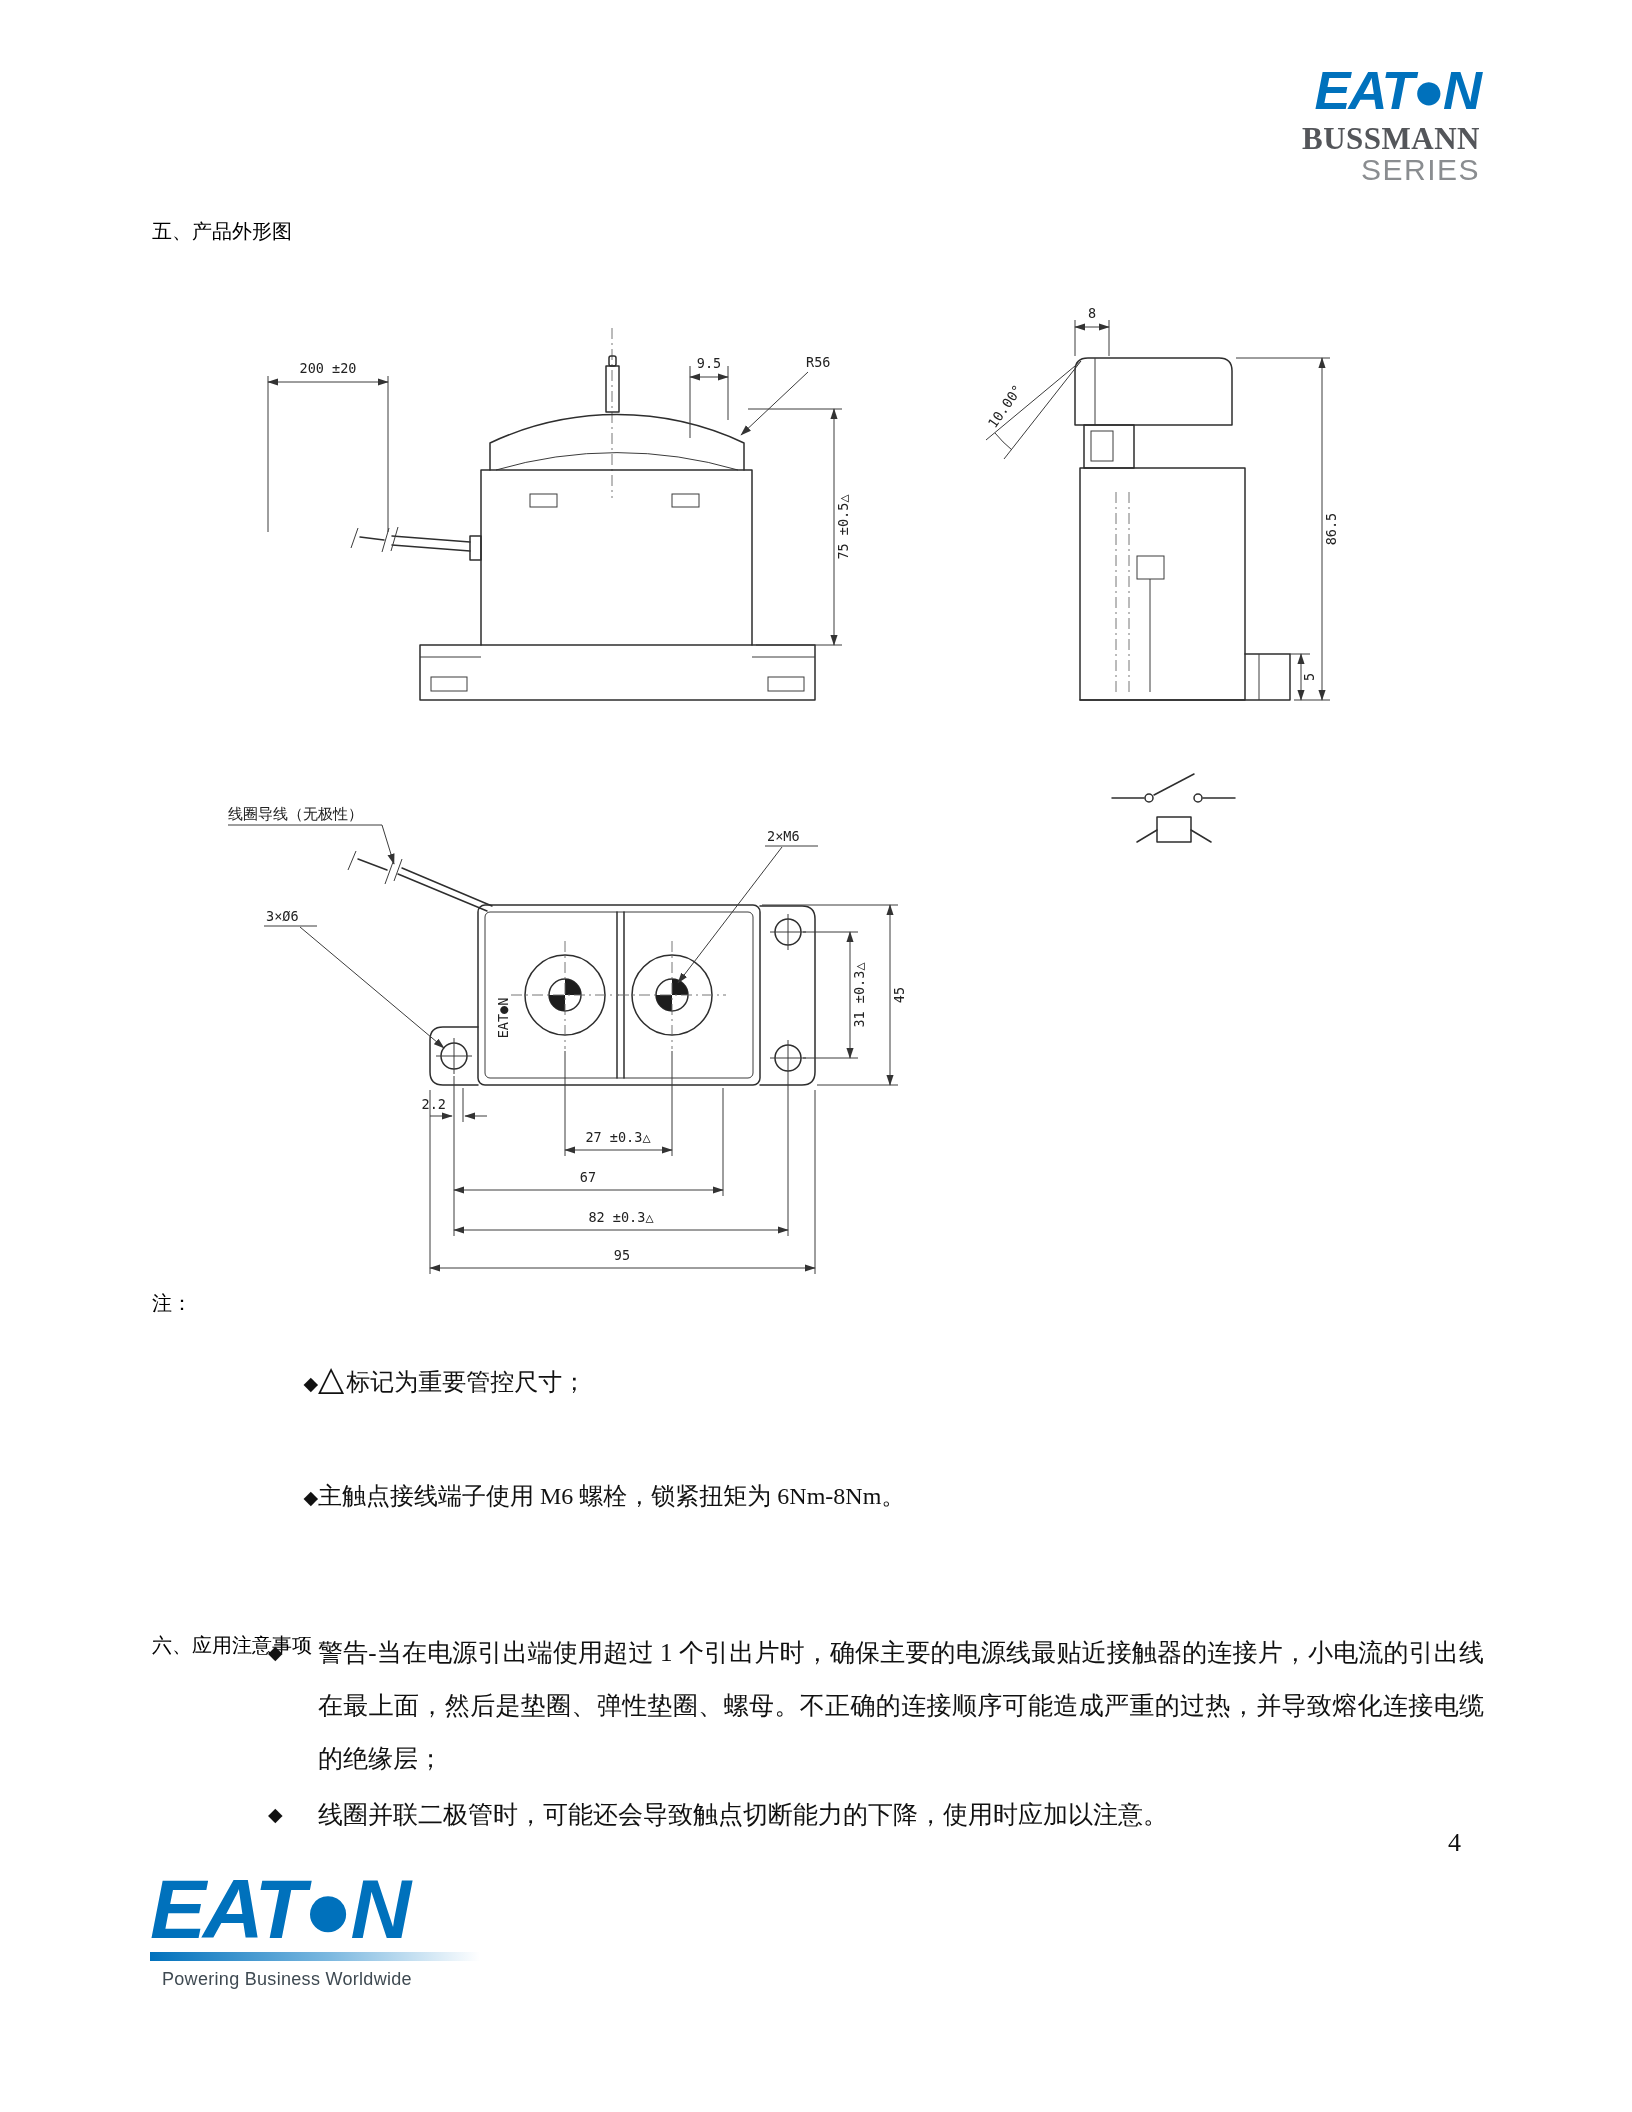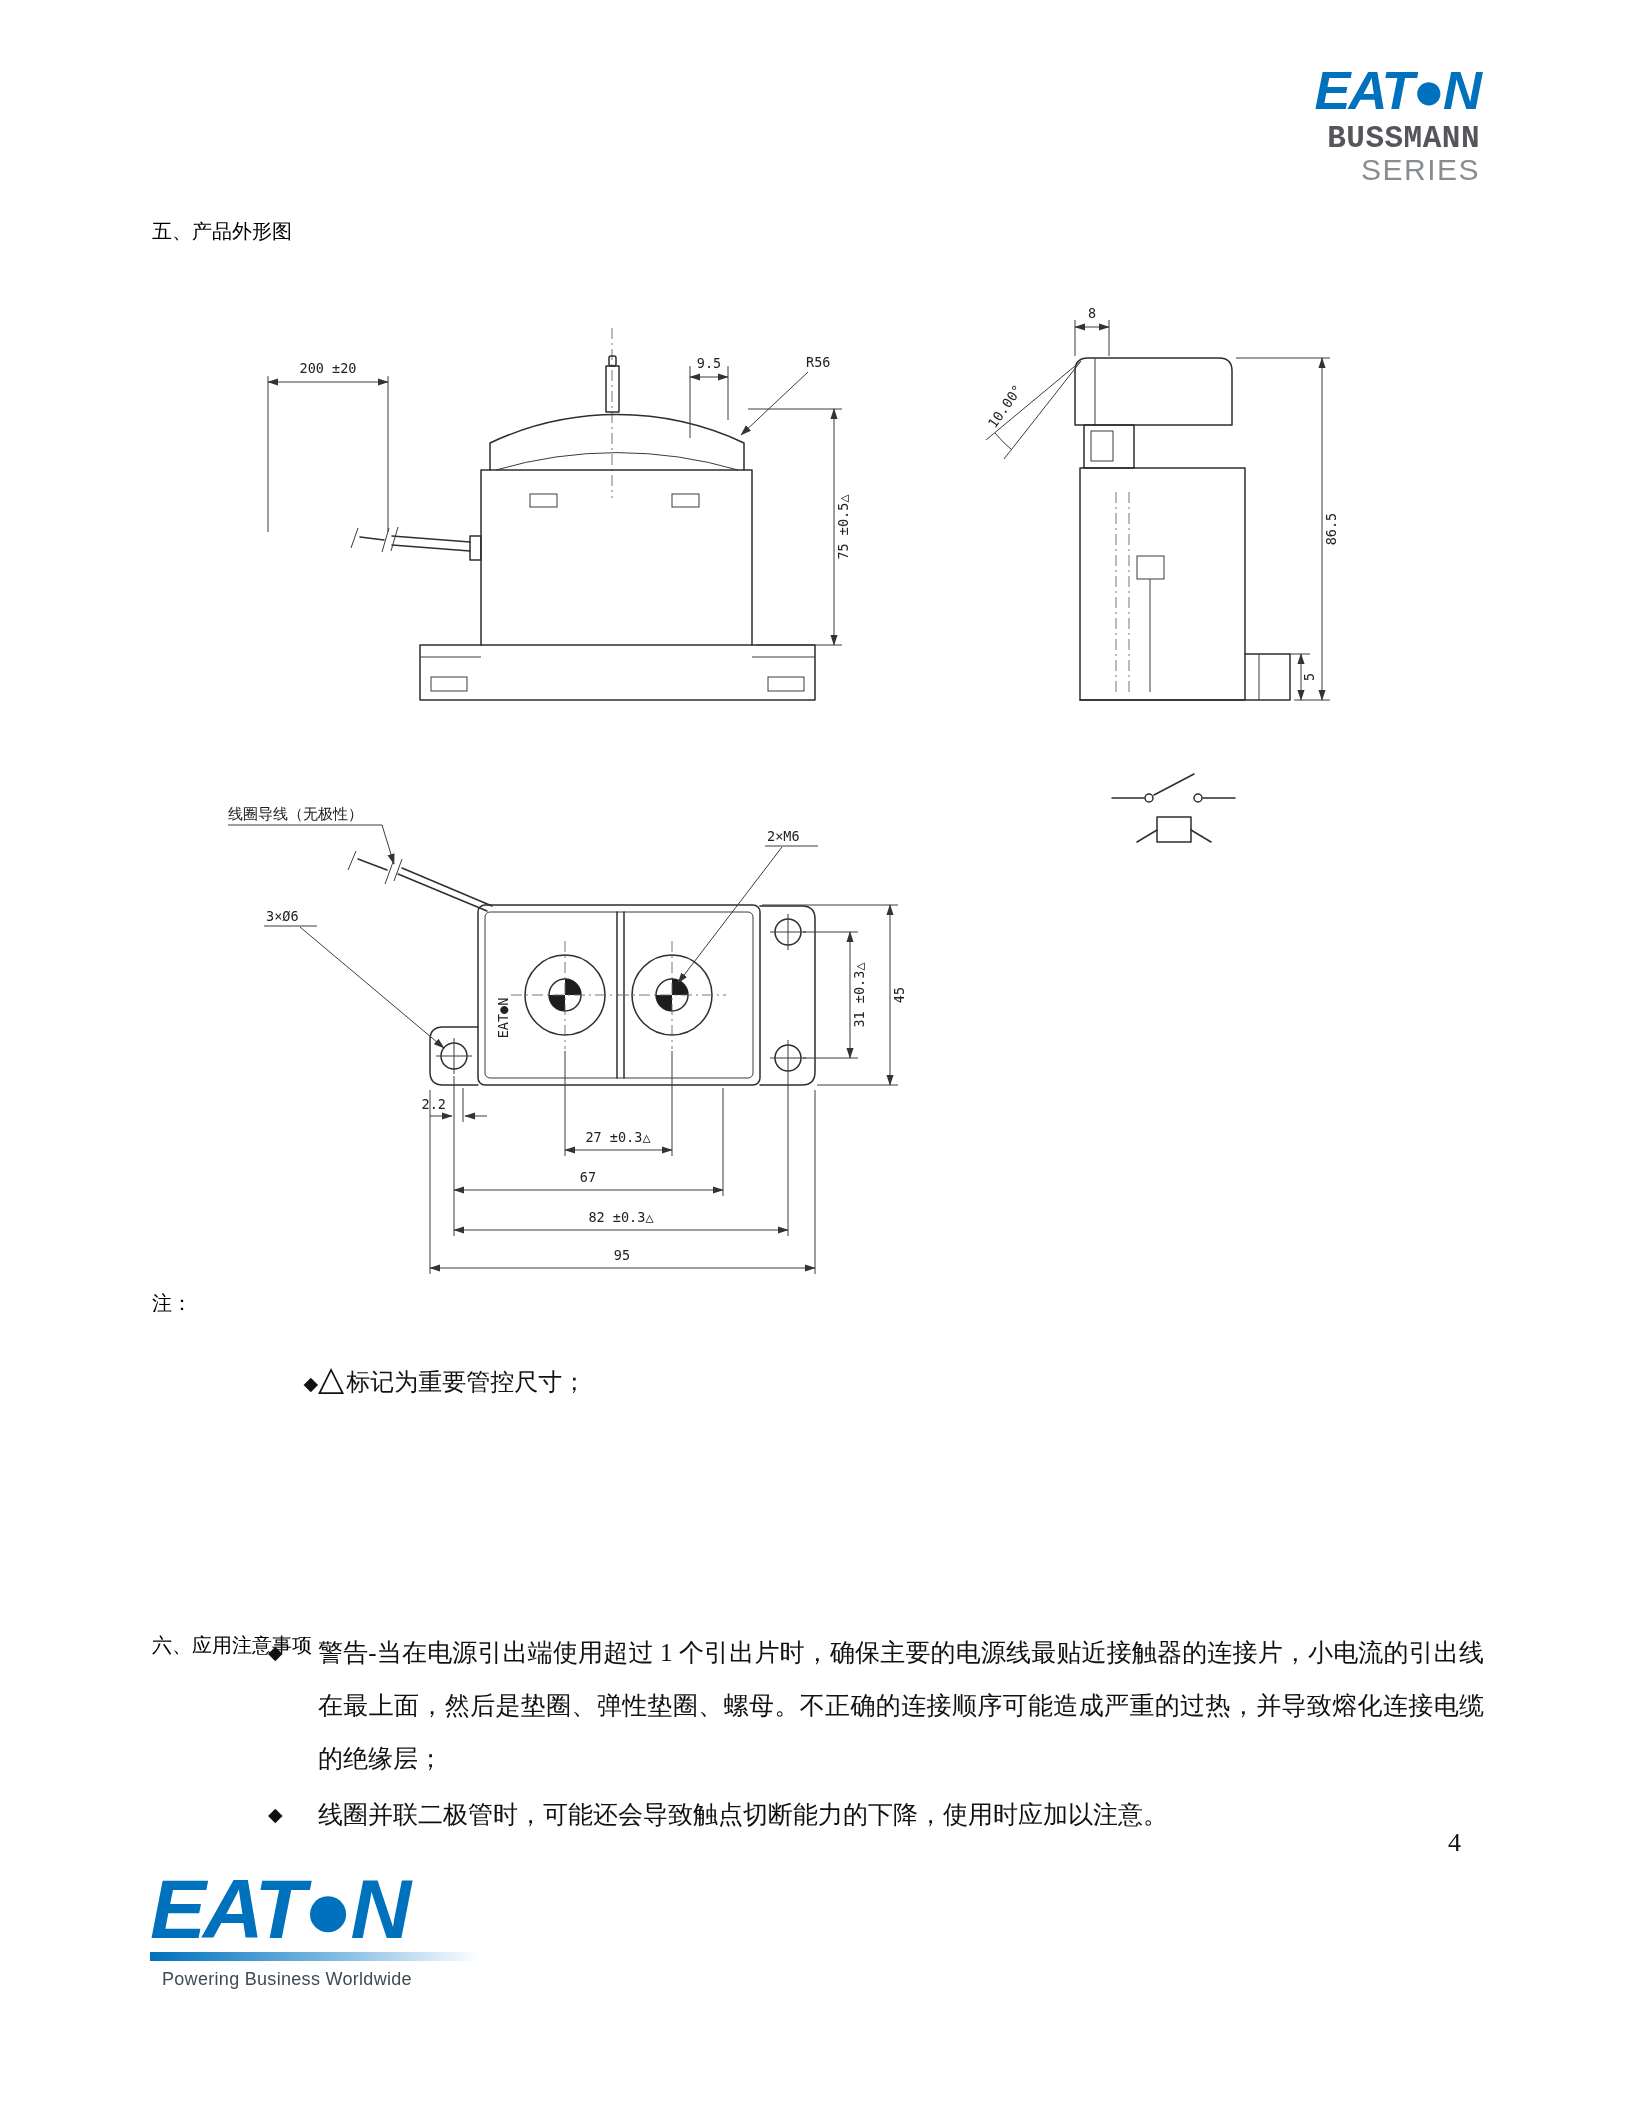--- a/index.html
+++ b/index.html
@@ -4,21 +4,21 @@
 <style>
   * { margin:0; padding:0; box-sizing:border-box; }
   html,body { background:#ffffff; }
   body { font-family:"Liberation Serif", serif; color:#111; }
   .page { position:relative; width:1632px; height:2112px; background:#ffffff; margin:0 auto; overflow:hidden; }
 
   
   .brand-top { position:absolute; top:62px; left:1150px; width:330px; text-align:right; }
   .eaton-wordmark { font-family:"Liberation Sans", sans-serif; font-style:italic; font-weight:bold;
                     font-size:54px; line-height:56px; color:#0071BC; letter-spacing:-2px; }
-  .bussmann { font-family:Liberation Mono, monospace; font-weight:bold; font-size:31px; line-height:34px;
+  .bussmann { font-family:Liberation Serif, serif; font-weight:bold; font-size:31px; line-height:34px;
               color:#54565A; letter-spacing:0.5px; margin-top:4px; }
   .series { font-family:"Liberation Sans", sans-serif; font-size:30px; line-height:28px; color:#8A8D90; letter-spacing:1.5px; }
 
   
   .sec-title { position:absolute; font-size:20px; font-weight:normal; color:#000; white-space:nowrap; }
   .t-outline { left:152px; top:218px; }
   .t-notes   { left:152px; top:1290px; }
   .t-app     { left:152px; top:1632px; }
 
   
@@ -245,20 +245,23 @@
       <line class="tl" x1="290" y1="998" x2="675" y2="998" marker-start="url(#arw)" marker-end="url(#arw)"></line>
       <text class="dt" x="482" y="990" text-anchor="middle">95</text>
     </g>
   </svg>
 
   <h2 class="sec-title t-notes">注：</h2>
 
   <div class="note-item ni-0">
     <span class="bullet">◆</span><span class="tri-big">△</span><span>标记为重要管控尺寸；</span>
   </div>
+  <div class="note-item ni-2">
+    <span class="bullet">◆</span><span>主触点接线端子使用 M6 螺栓，锁紧扭矩为 6Nm-8Nm。</span>
+  </div>
 
   <h2 class="sec-title t-app">六、应用注意事项</h2>
 
   <div class="app-item ai-0">
     <span class="bullet">◆</span>
     <p>警告-当在电源引出端使用超过 1 个引出片时，确保主要的电源线最贴近接触器的连接片，小电流的引出线在最上面，然后是垫圈、弹性垫圈、螺母。不正确的连接顺序可能造成严重的过热，并导致熔化连接电缆的绝缘层；</p>
   </div>
   <div class="app-item ai-1">
     <span class="bullet">◆</span>
     <p>线圈并联二极管时，可能还会导致触点切断能力的下降，使用时应加以注意。</p>

